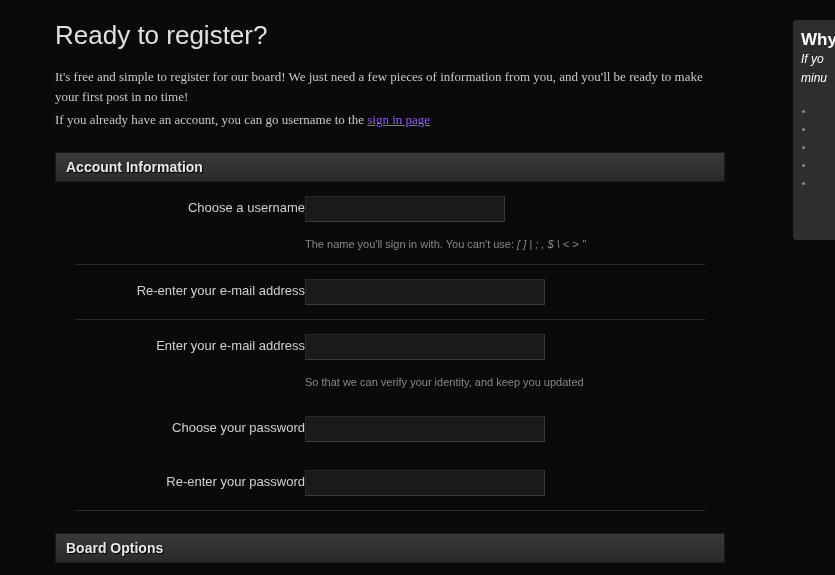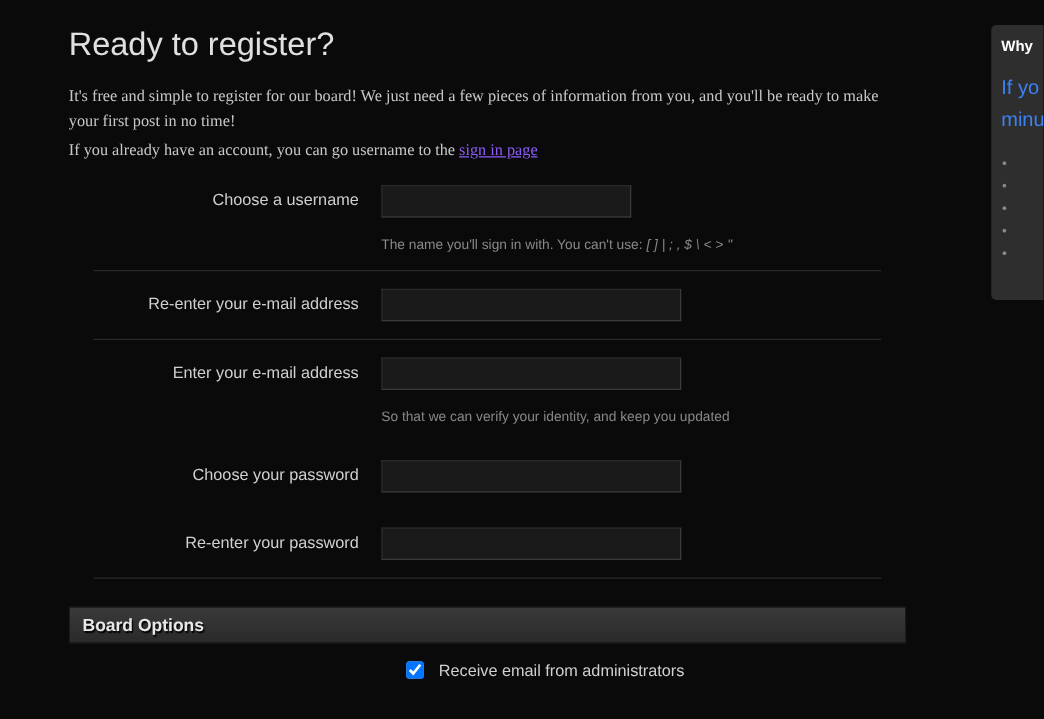--- a/index.html
+++ b/index.html
@@ -53,21 +53,20 @@
       padding: 14px 0 14px 0;
       border-bottom: 1px solid #2a2a2a;
       margin: 0 20px;
     }
     .form-group.no-border {
       border-bottom: none;
     }
     .form-label {
       width: 230px;
       text-align: right;
-      padding-right: 18px;
       padding-top: 4px;
       color: #d0d0d0;
       font-size: 13px;
     }
     .form-control-wrap {
       flex: 1;
     }
     .text-input {
       background: #1a1a1a;
       border: 1px solid #3a3a3a;
@@ -114,30 +113,31 @@
       right: 0;
       width: 42px;
       background: #2e2e2e;
       border-radius: 4px 0 0 4px;
       padding: 10px 8px;
       overflow: hidden;
       height: 220px;
     }
     .sidebar-title {
       font-weight: bold;
-      font-size: 12px;
+      font-size: 17px;
       color: #fff;
       white-space: nowrap;
-      margin-bottom: 14px;
+      margin-bottom: 0;
     }
     .sidebar-text {
-      color: #3b82f6;
-      font-size: 16px;
+      color: #ffffff;
+      font-size: 12px;
       white-space: nowrap;
       line-height: 1.6;
+      font-style: italic;
     }
     .sidebar-list {
       margin-top: 16px;
       margin-left: 14px;
     }
     .sidebar-list li {
       color: #888;
       font-size: 11px;
       margin-bottom: 6px;
       list-style: disc;
@@ -147,20 +147,21 @@
 <body>
 
 <div class="main-content">
   <h1 class="page-title">Ready to register?</h1>
 
   <p class="intro-text">It's free and simple to register for our board! We just need a few pieces of information from you, and you'll be ready to make your first post in no time!</p>
   <p class="intro-text">
     <span>If you already have an account, you can go username to the </span><a href="#">sign in page</a>
   </p>
 
+  <div class="section-header">Account Information</div>
 
   <div class="form-group">
     <div class="form-label">Choose a username</div>
     <div class="form-control-wrap">
       <input type="text" class="text-input" style="">
       <div class="help-text">
         <span>The name you'll sign in with. You can't use: </span><span class="special">[ ] | ; , $ \ &lt; &gt; "</span>
       </div>
     </div>
   </div>

